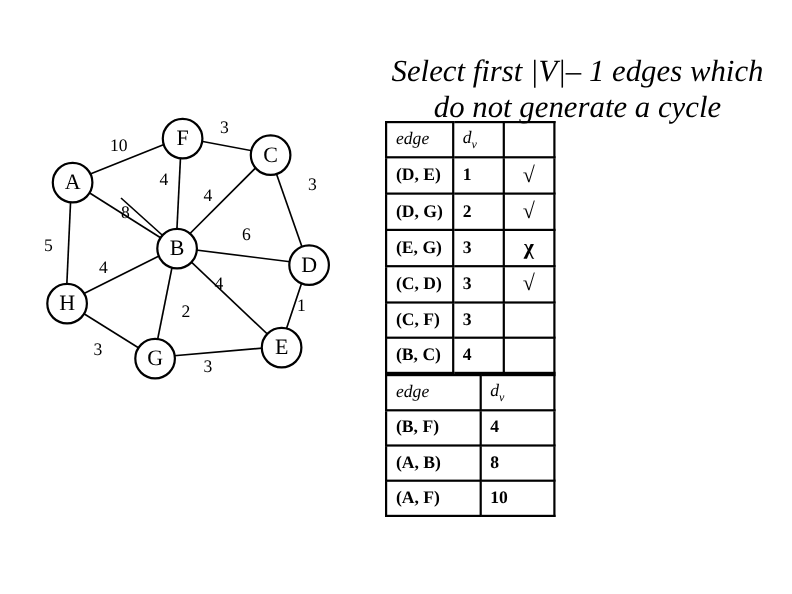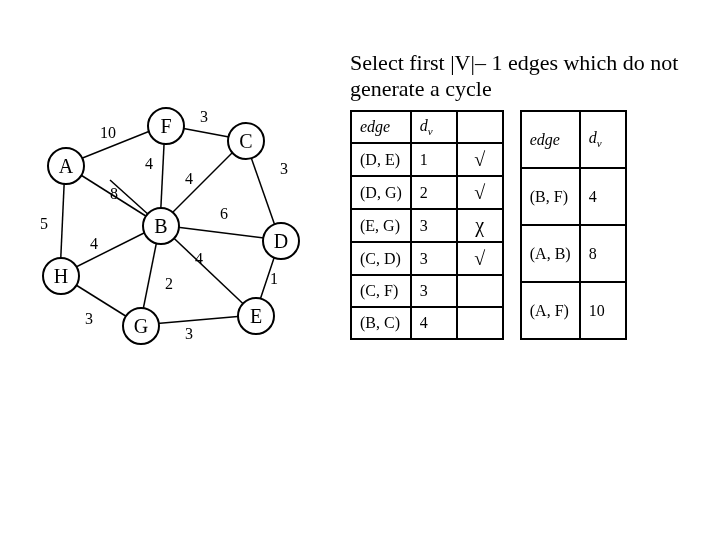--- a/index.html
+++ b/index.html
@@ -8,21 +8,23 @@
     background: #fff;
     width: 720px;
     height: 540px;
     position: relative;
   }
   .title {
     position: absolute;
     top: 50px;
     left: 350px;
     width: 350px;
-    font-size: 22px;
+    text-align: center;
+    font-size: 28px;
+    font-style: italic;
   }
   .graph {
     position: absolute;
     left: 30px;
     top: 100px;
     width: 300px;
     height: 300px;
   }
   .node {
     position: absolute;
@@ -41,32 +43,33 @@
     font-size: 16px;
     z-index: 2;
     background: transparent;
   }
   svg { position: absolute; left:0; top:0; z-index:1; }
   .tables {
     position: absolute;
     left: 350px;
     top: 110px;
     display: flex;
-    gap: 16px;
+    flex-direction: column;
   }
   table {
     border-collapse: collapse;
   }
   th, td {
     border: 2px solid #000;
     padding: 4px 8px;
     font-size: 16px;
     text-align: left;
     min-width: 28px;
     height: 22px;
+    font-weight: bold;
   }
   th { font-style: italic; font-weight: normal; }
   th.dv { font-style: italic; }
   .sub { font-size: 11px; vertical-align: sub; }
   .mark { font-family: "Times New Roman", serif; font-size: 20px; text-align:center;}
 </style>
 </head>
 <body>
 
 <div class="title">Select first |V|– 1 edges which do not generate a cycle</div>

